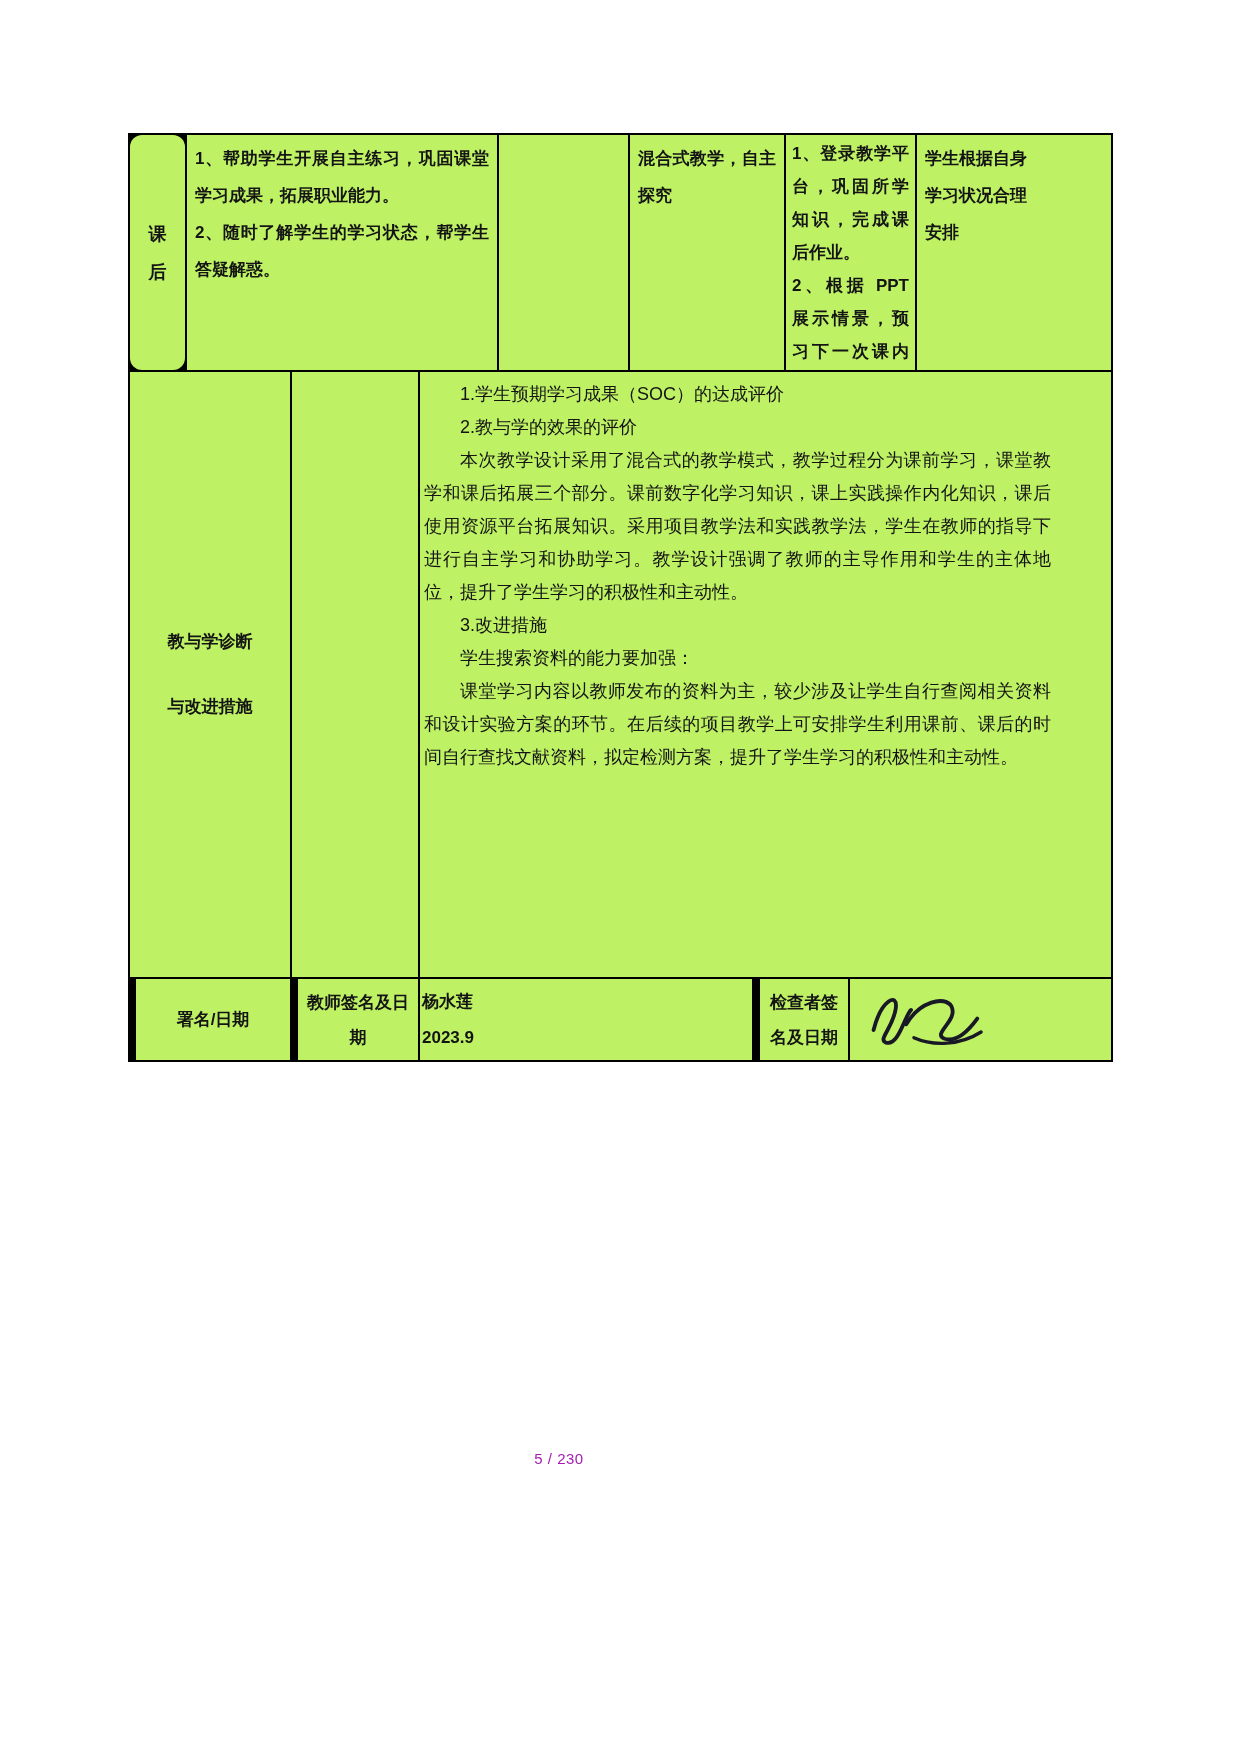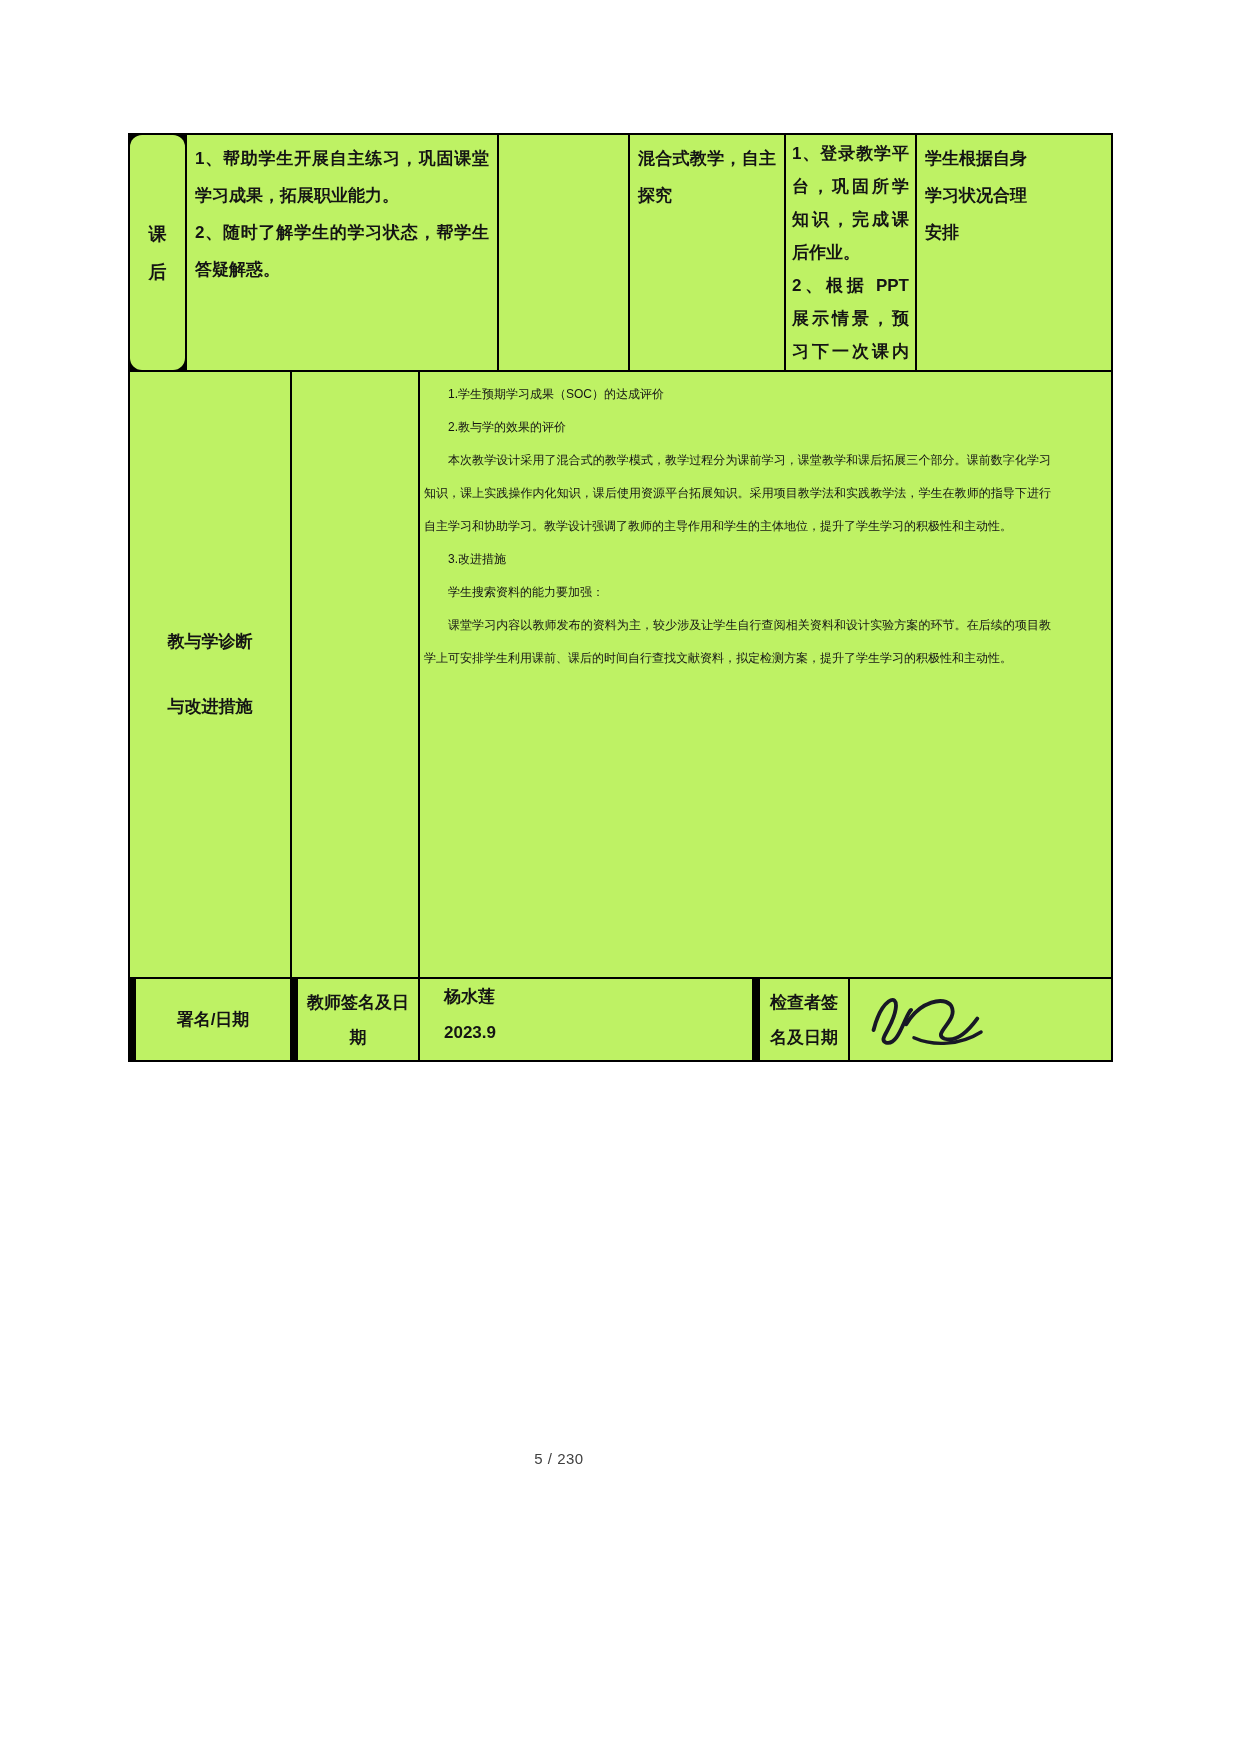--- a/index.html
+++ b/index.html
@@ -44,43 +44,43 @@
   .cell-intent { padding: 5px 70px 5px 8px; line-height: 37px; }
 
   
   .diag-head {
     display: flex; flex-direction: column;
     align-items: center; justify-content: center;
     font-weight: 700; font-size: 17px; line-height: 38px; gap: 27px;
   }
   .diag-body {
     padding: 6px 60px 4px 4px;
-    font-size: 12px; line-height: 33px;
+    font-size: 18px; line-height: 33px;
     text-align: justify;
   }
   .diag-body .para { text-indent: 2em; }
 
   
   .sig-label {
     display: flex; align-items: center; justify-content: center;
     font-weight: 700; font-size: 17px; line-height: 35px;
     text-align: center; padding: 4px 7px; margin-left: 6px;
   }
   .sig-name-cell {
-    display: flex; flex-direction: column; 
+    display: flex; flex-direction: column; justify-content: center;
     font-weight: 700; font-size: 17px; line-height: 36px;
-    padding-left: 24px;
+    padding-left: 2px;
   }
   .sig-image-cell { display: flex; align-items: center; padding-left: 6px; }
 
   .page-footer {
     position: absolute;
     top: 1450px; left: 559px;
     transform: translateX(-50%);
-    font-size: 15px; color: #404040;
+    font-size: 15px; color: #a21caf;
     letter-spacing: 0.5px;
   }
 </style>
 </head>
 <body>
 
 <div class="doc-table">
 
   <div class="sec sec-afterclass">
     <div class="cell rowhead-vertical">

